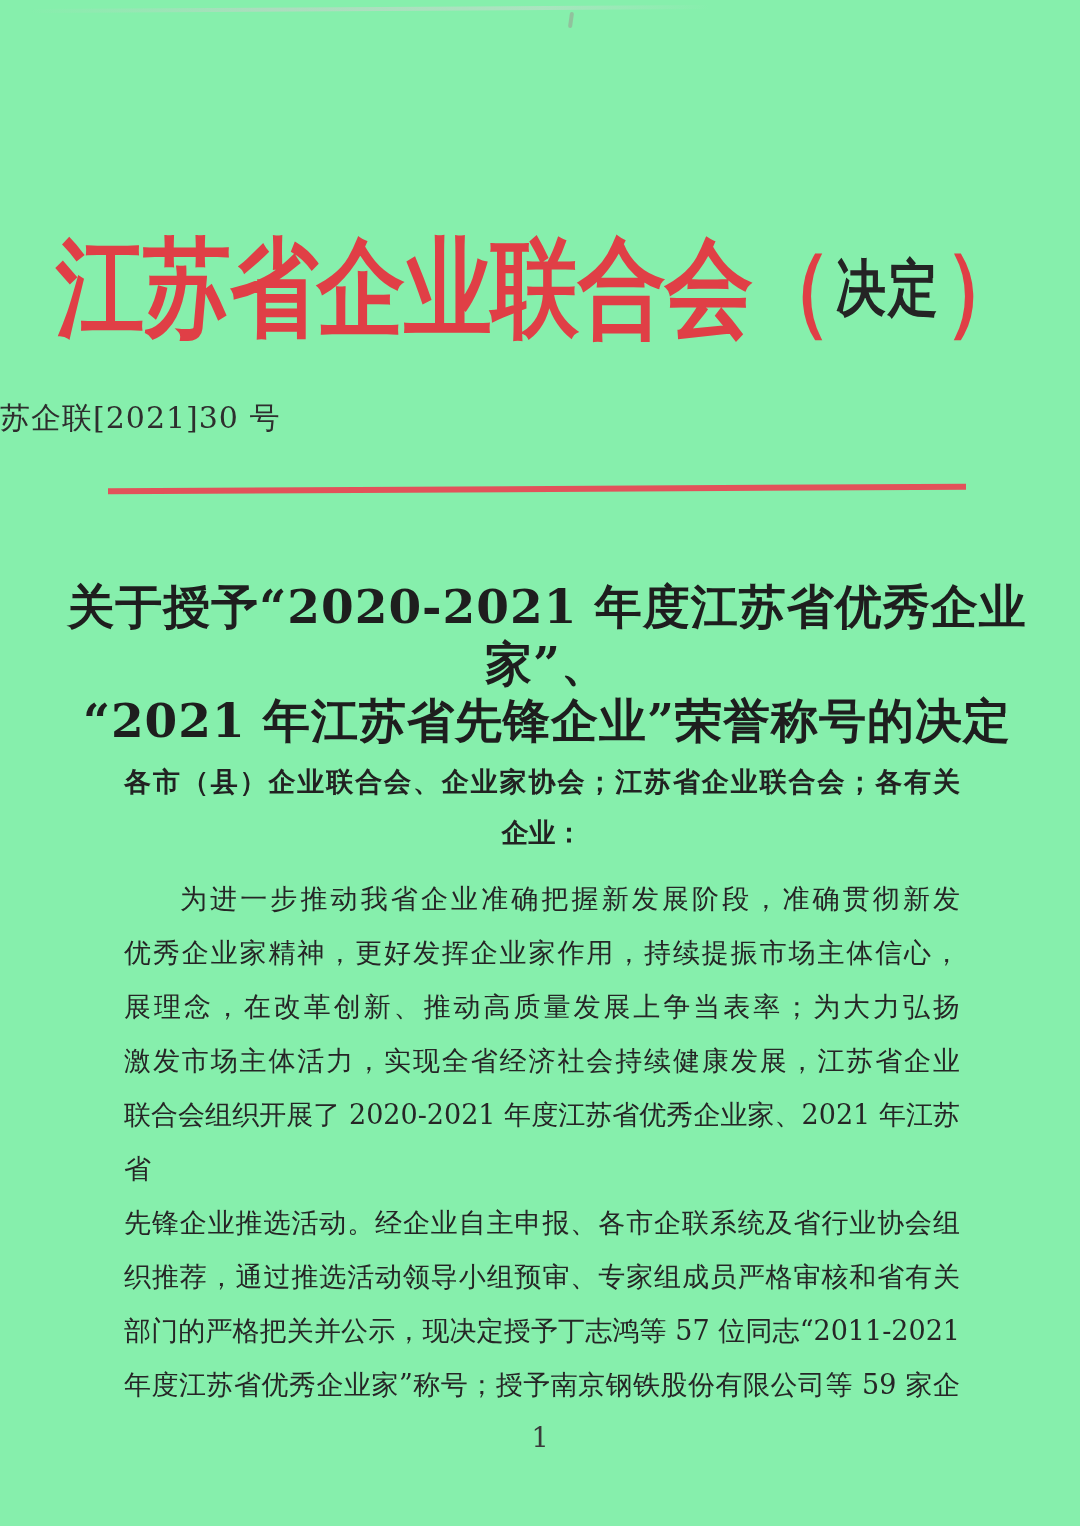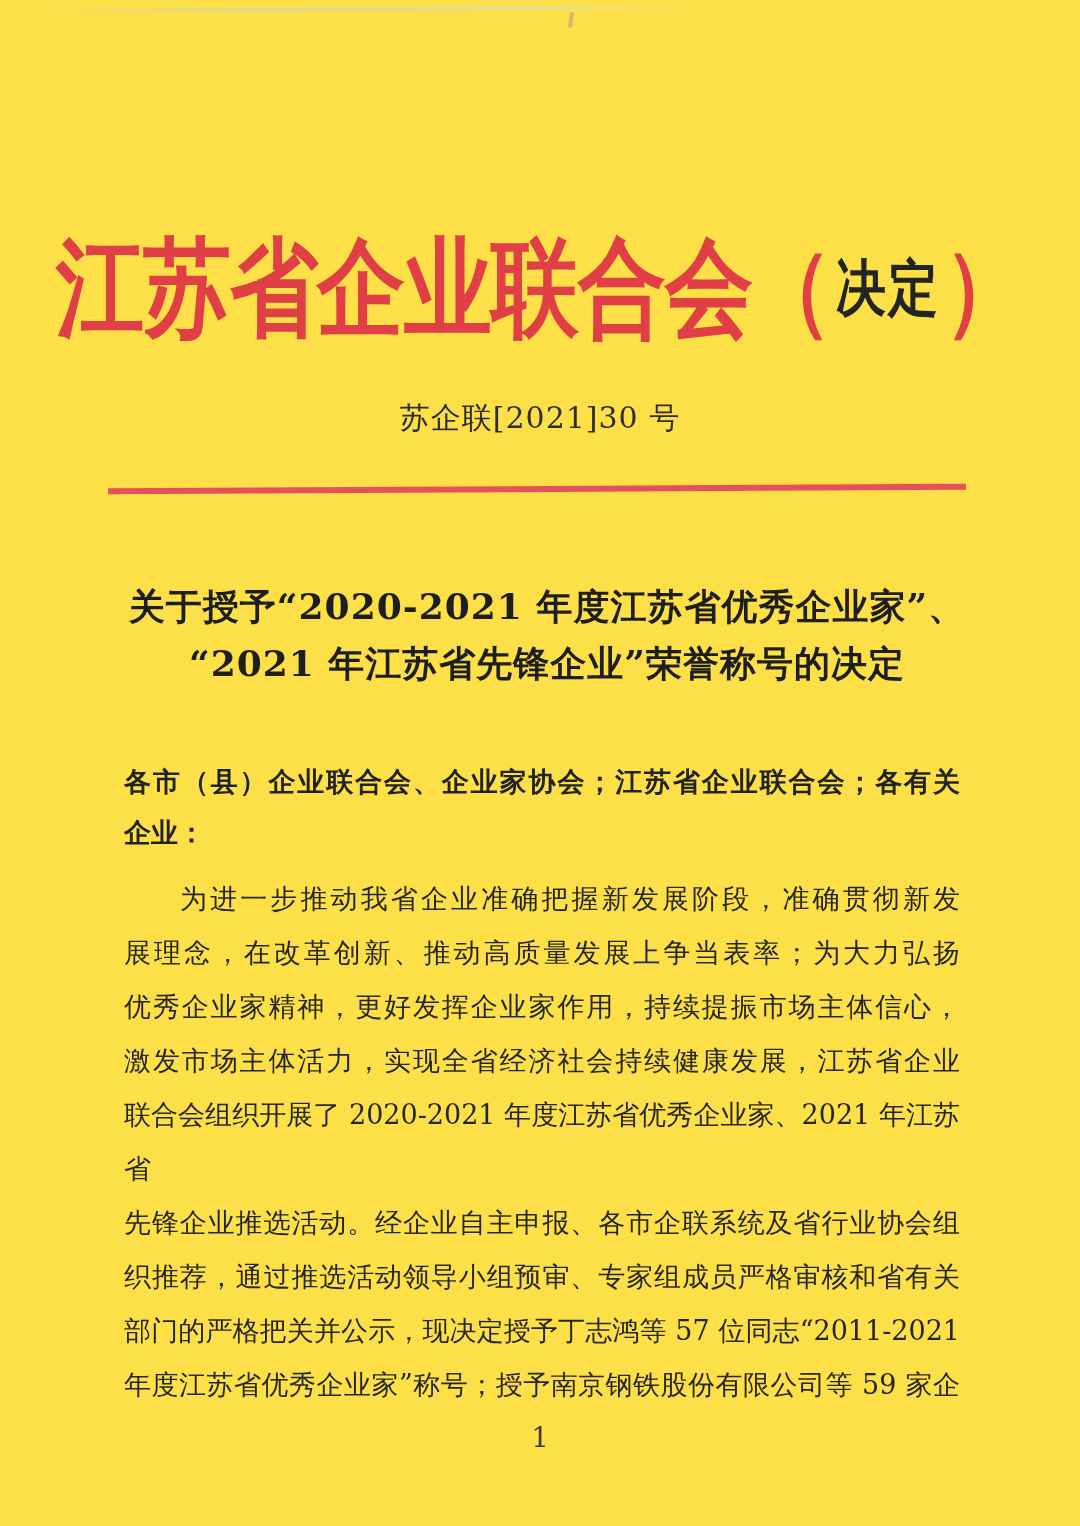--- a/index.html
+++ b/index.html
@@ -11,21 +11,21 @@
     width: 1080px;
     height: 1526px;
     position: relative;
     font-family: "DejaVu Serif", "Liberation Serif", serif;
     color: var(--ink, #2b2b2b);
     overflow: hidden;
   }
   .page {
     position: absolute;
     inset: 0;
-    background: #fde047;
+    background: #86efac;
   }
 
   
   .scan-smudge {
     position: absolute;
     top: 7px; left: 30px;
     width: 680px; height: 4px;
     background: linear-gradient(90deg, rgba(200,200,200,0) 0%, rgba(205,205,205,.55) 35%, rgba(215,215,215,.45) 75%, rgba(220,220,220,0) 100%);
     transform: rotate(-0.35deg);
     border-radius: 2px;
@@ -67,58 +67,58 @@
     font-size: 50px;
     font-weight: bold;
     color: #242424;
     padding: 0 4px;
     letter-spacing: 2px;
   }
 
   .doc-number {
     position: absolute;
     top: 398px; left: 0; right: 0;
-    text-align: center;
     font-size: 30px;
     color: #2e2e2e;
     letter-spacing: 1px;
   }
 
   .red-line {
     position: absolute;
     top: 486px; left: 108px;
     width: 858px; height: 6px;
     background: var(--red_line, #e2525a);
     transform: rotate(-0.3deg);
   }
 
   .doc-title {
     position: absolute;
     top: 578px; left: 60px; right: 46px;
     margin: 0;
     text-align: center;
-    font-size: 36px;
+    font-size: 47px;
     font-weight: bold;
     color: #1e1e1e;
     line-height: 57px;
     letter-spacing: 1px;
   }
 
   .text-col {
     position: absolute;
     left: 124px;
     width: 836px;
   }
   .salutation { top: 756px; }
   .s-line {
     font-size: 27px;
     font-weight: bold;
     color: #222;
     line-height: 51px;
     white-space: nowrap;
+    text-align: center;
   }
   .s-line.just {
     white-space: normal;
     text-align: justify;
     text-align-last: justify;
   }
 
   .body-text { top: 872px; }
   .b-line {
     font-size: 27px;
@@ -161,22 +161,22 @@
     <div>“2021 年江苏省先锋企业”荣誉称号的决定</div>
   </h1>
 
   <div class="text-col salutation">
     <div class="s-line just">各市（县）企业联合会、企业家协会；江苏省企业联合会；各有关</div>
     <div class="s-line">企业：</div>
   </div>
 
   <div class="text-col body-text">
     <div class="b-line indent">为进一步推动我省企业准确把握新发展阶段，准确贯彻新发</div>
+    <div class="b-line">优秀企业家精神，更好发挥企业家作用，持续提振市场主体信心，</div>
     <div class="b-line">展理念，在改革创新、推动高质量发展上争当表率；为大力弘扬</div>
-    <div class="b-line">优秀企业家精神，更好发挥企业家作用，持续提振市场主体信心，</div>
     <div class="b-line">激发市场主体活力，实现全省经济社会持续健康发展，江苏省企业</div>
     <div class="b-line">联合会组织开展了 2020-2021 年度江苏省优秀企业家、2021 年江苏省</div>
     <div class="b-line">先锋企业推选活动。经企业自主申报、各市企联系统及省行业协会组</div>
     <div class="b-line">织推荐，通过推选活动领导小组预审、专家组成员严格审核和省有关</div>
     <div class="b-line">部门的严格把关并公示，现决定授予丁志鸿等 57 位同志“2011-2021</div>
     <div class="b-line">年度江苏省优秀企业家”称号；授予南京钢铁股份有限公司等 59 家企</div>
   </div>
 
   <div class="page-number">1</div>
 

